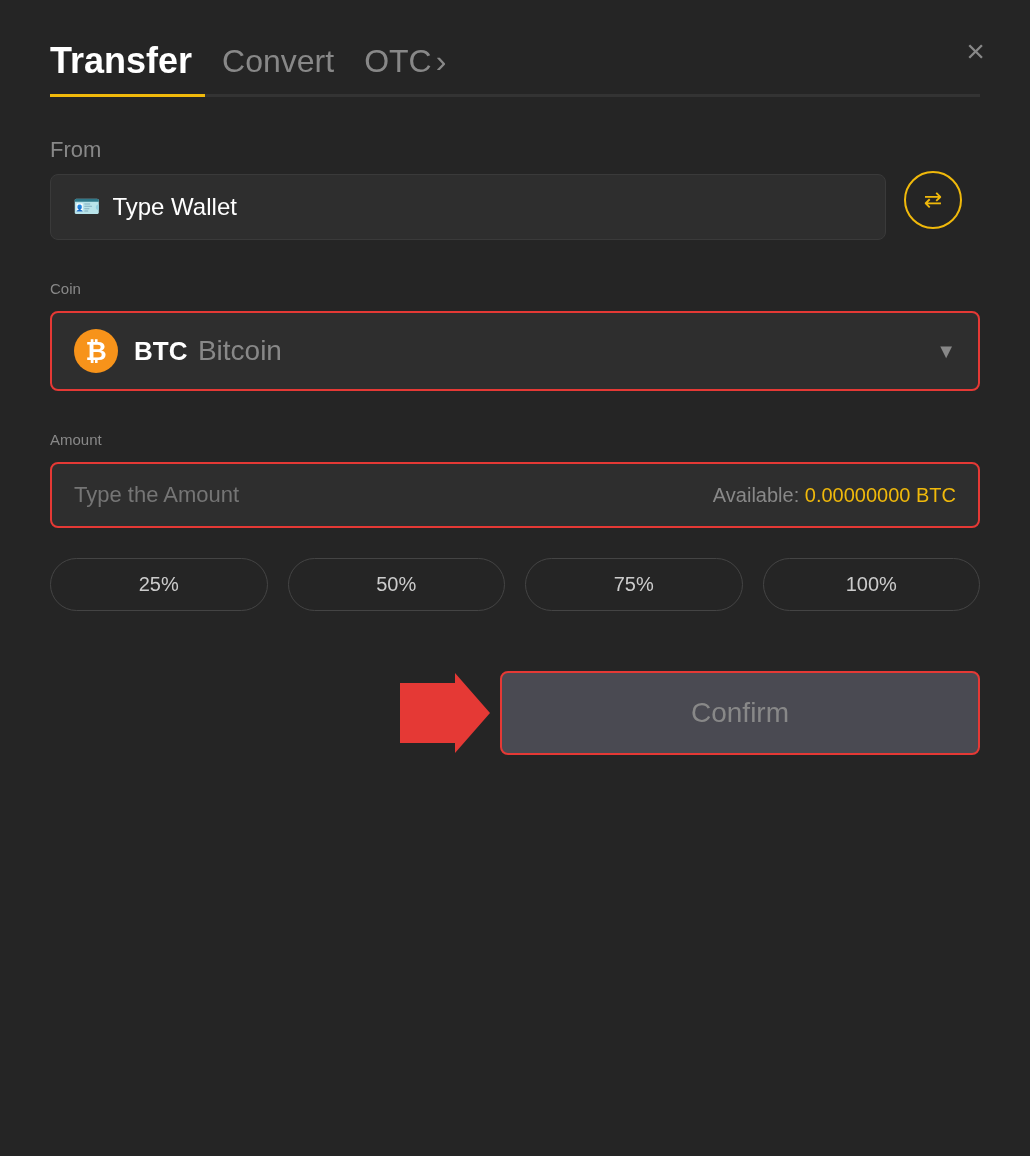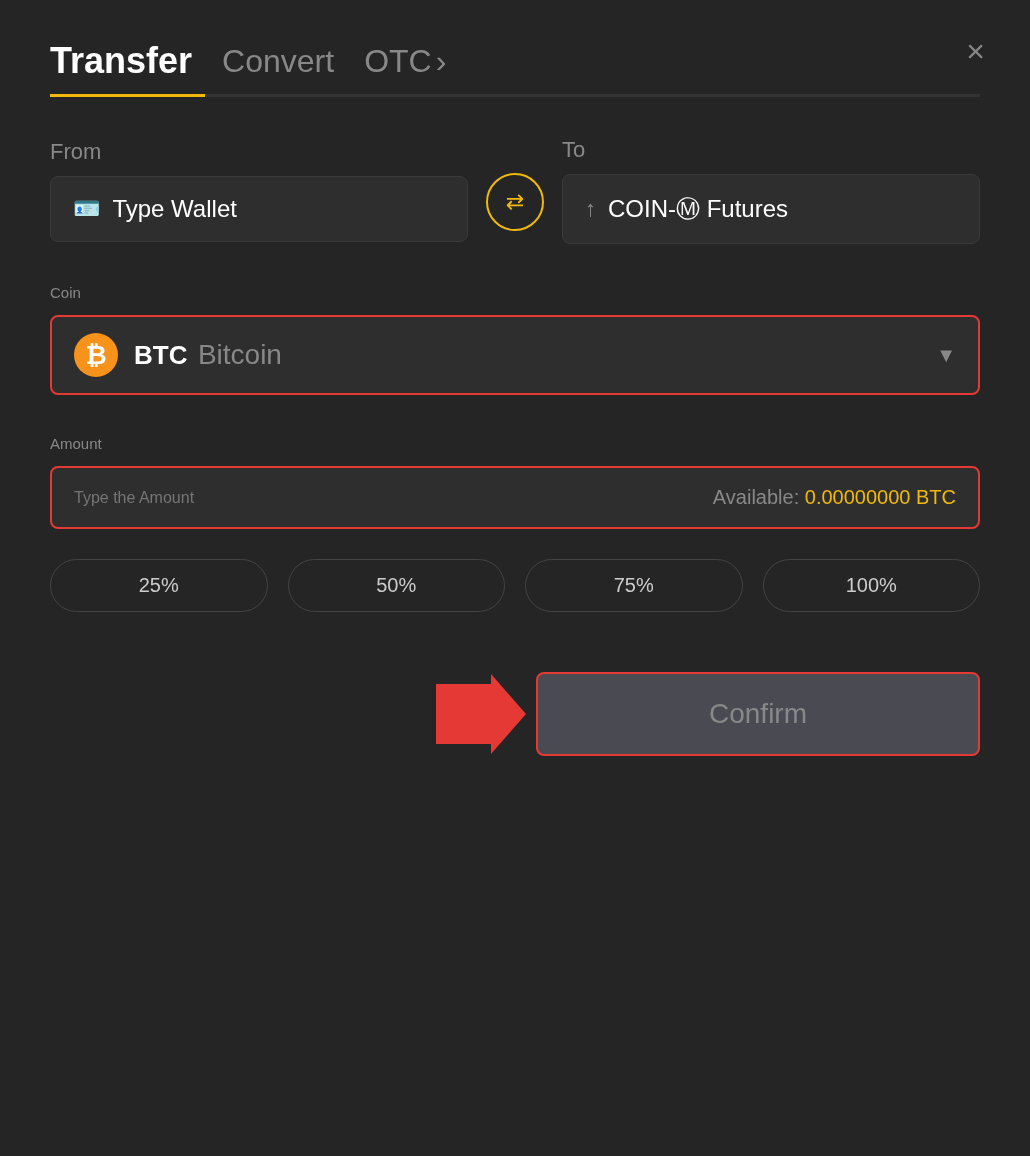--- a/index.html
+++ b/index.html
@@ -179,21 +179,21 @@
       display: flex;
       align-items: center;
       justify-content: space-between;
       margin-bottom: 30px;
     }
     .amount-input {
       background: transparent;
       border: none;
       outline: none;
       color: #666;
-      font-size: 16px;
+      font-size: 22px;
       flex: 1;
     }
     .available-text {
       font-size: 20px;
       color: #888;
       white-space: nowrap;
     }
     .available-value {
       color: #f0b90b;
     }
@@ -215,21 +215,21 @@
       cursor: pointer;
     }
 
     .confirm-btn {
       background: #4a4a52;
       border: 2px solid #e53935;
       border-radius: 8px;
       color: #888;
       font-size: 28px;
       padding: 24px 0;
-      width: 444px;
+      width: 480px;
       cursor: pointer;
       text-align: center;
     }
 
     .arrow-wrap {
       display: flex;
       align-items: center;
       justify-content: flex-end;
       gap: 0;
       width: 100%;
@@ -260,27 +260,20 @@
       <div class="wallet-box">
         <span class="wallet-icon">🪪</span>
         <span>Type Wallet</span>
       </div>
     </div>
 
     <div class="swap-circle">
       <span class="swap-icon">⇄</span>
     </div>
 
-    <div class="from-to-col">
-      <div class="label">To</div>
-      <div class="wallet-box">
-        <span class="wallet-icon">↑</span>
-        <span>COIN-Ⓜ Futures</span>
-      </div>
-    </div>
   </div>
 
   <div class="section-label">Coin</div>
   <div class="coin-select">
     <div class="btc-icon">₿</div>
     <span>
       <span class="coin-name-bold">BTC</span>
       <span class="coin-name-light">Bitcoin</span>
     </span>
     <span class="chevron-down">▼</span>

